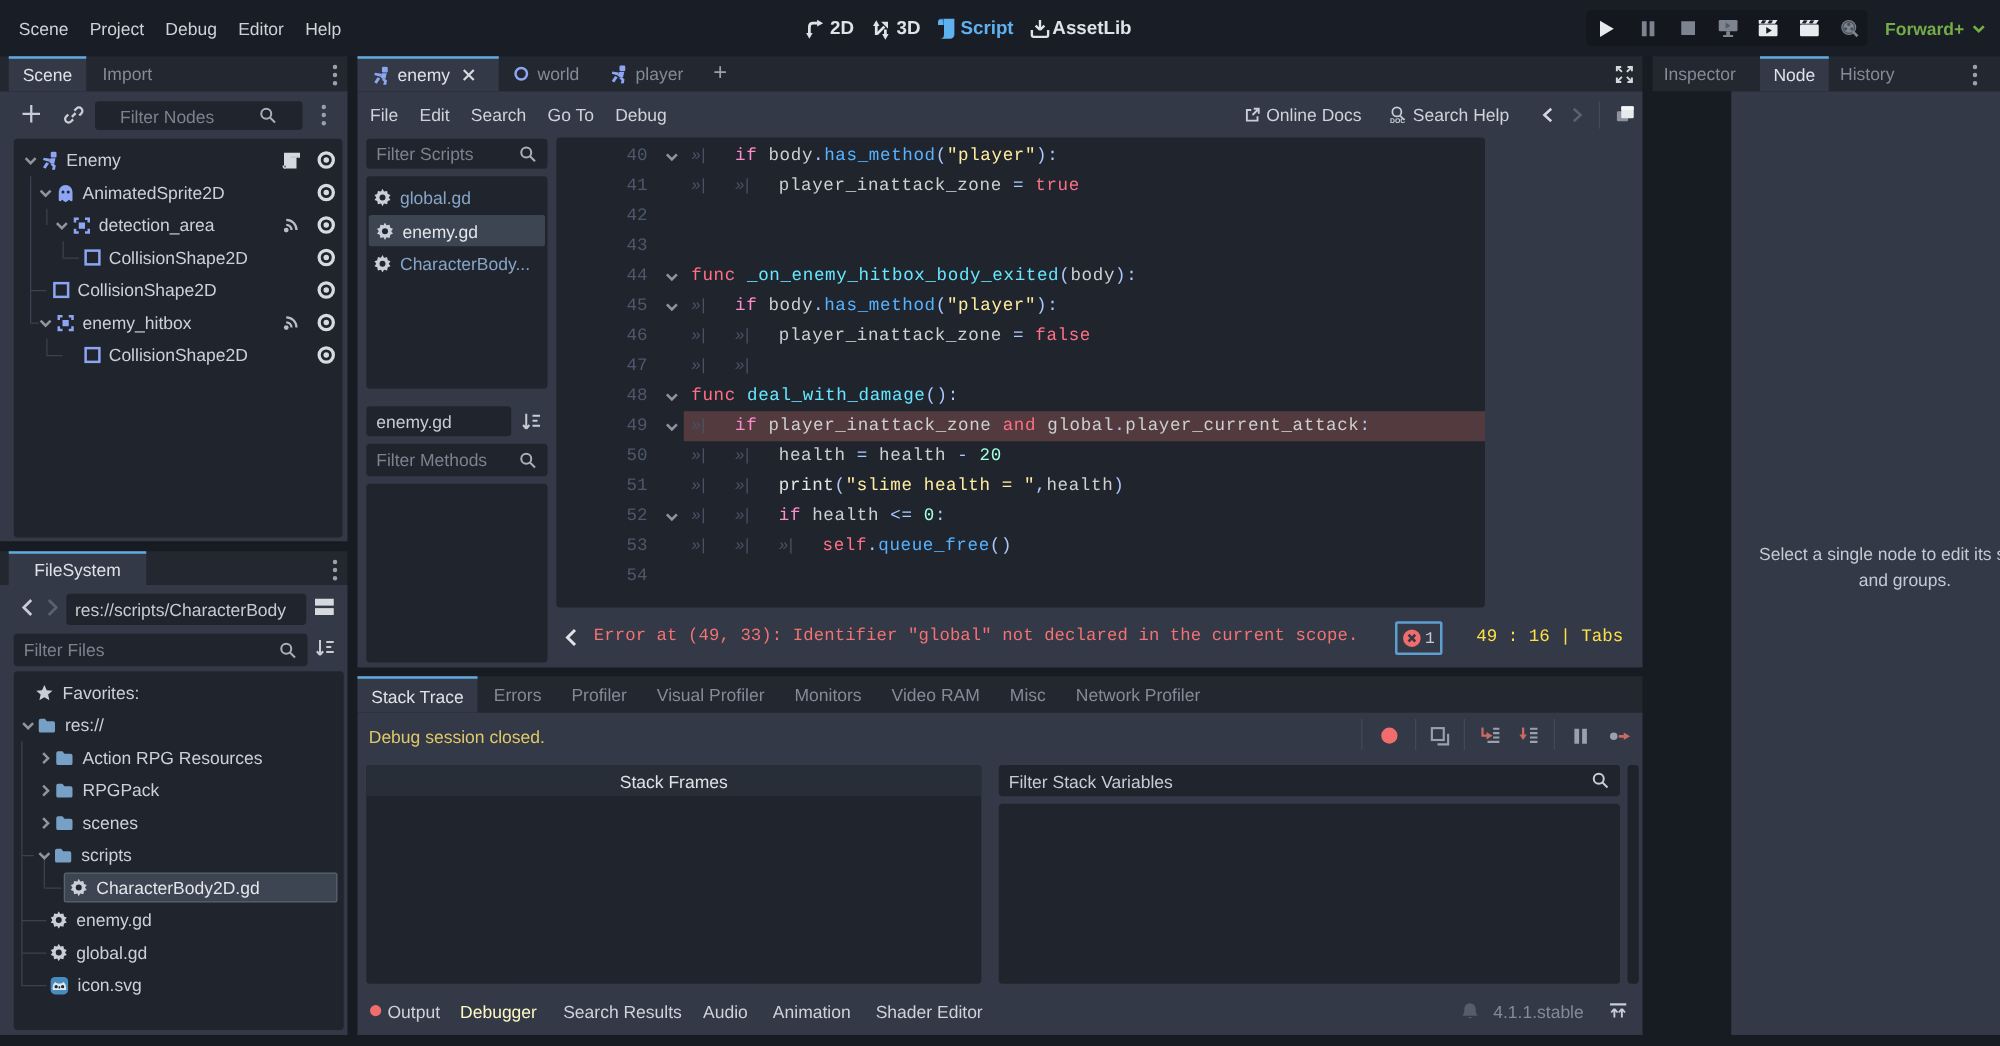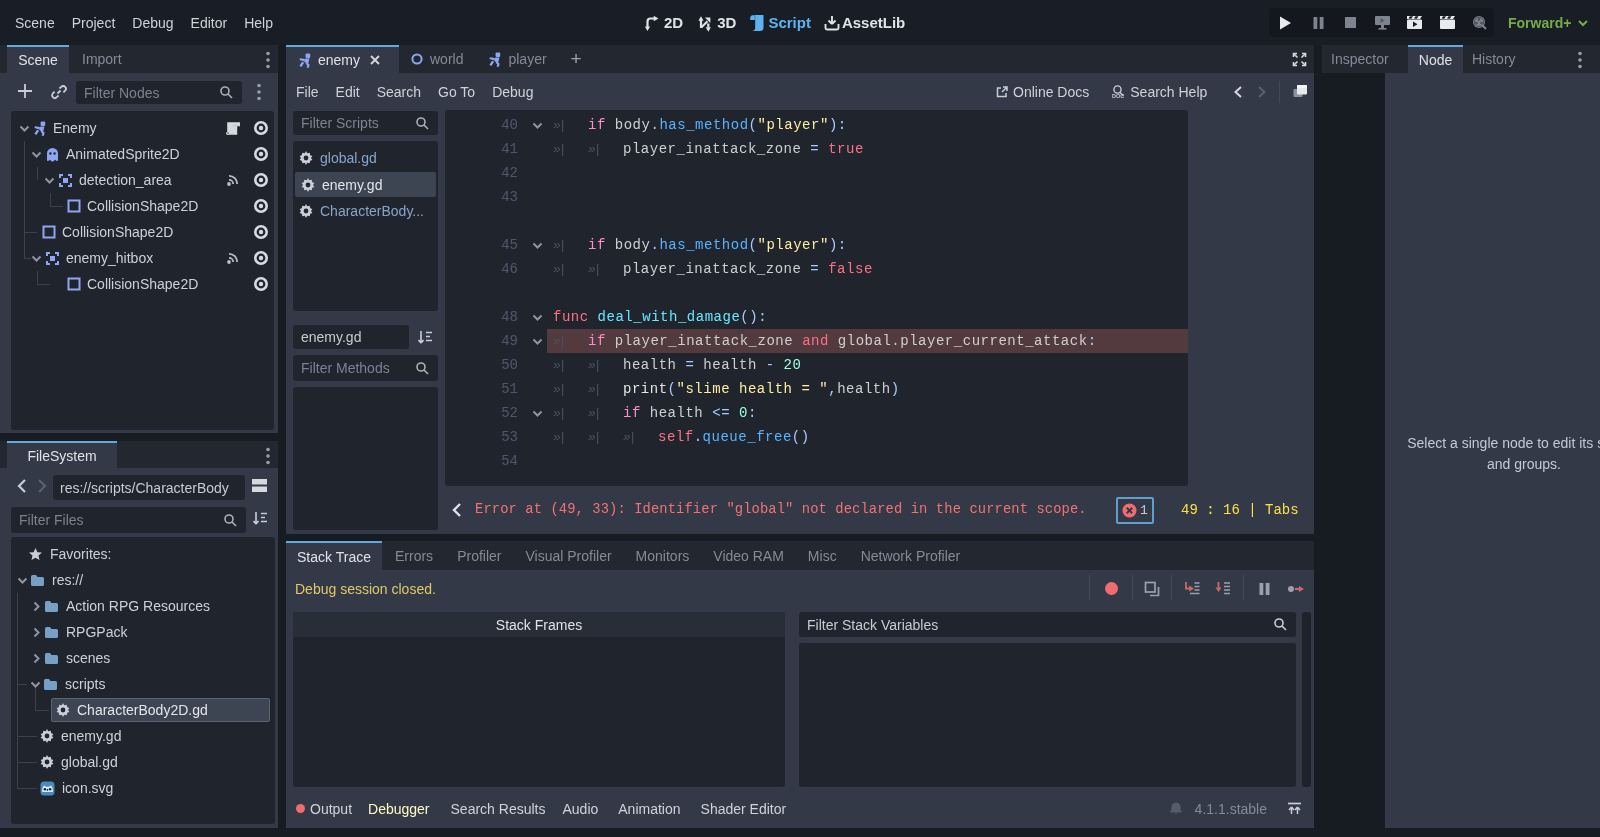--- a/index.html
+++ b/index.html
@@ -151,21 +151,21 @@
     </div>
   <div class="abs" style="left:50px;top:10px" id="ilink">
       <svg width="18" height="18" viewBox="0 0 18 18">
         <g stroke="#c9ced6" stroke-width="1.8" fill="none">
           <path d="M7.5 10.5l3-3"></path>
           <path d="M9.5 5.5l1.7-1.7a2.7 2.7 0 013.9 3.9L13.4 9.4"></path>
           <path d="M8.5 12.5l-1.7 1.7a2.7 2.7 0 01-3.9-3.9l1.7-1.7"></path>
         </g>
       </svg>
     </div>
-  <div class="abs inset row" style="left:76px;top:8px;width:166px;height:23px;padding:0 8px;font-size:14px;color:#7b8290">
+  <div class="abs inset row" style="left:76px;top:8px;width:166px;height:23px;padding:0 20px;font-size:14px;color:#7b8290">
     <span style="flex:1">Filter Nodes</span>
       <span id="imag1">
         <svg width="15" height="15" viewBox="0 0 15 15">
           <circle cx="6" cy="6" r="4" stroke="#aab0ba" stroke-width="1.6" fill="none"></circle>
           <path d="M9 9l4 4" stroke="#aab0ba" stroke-width="1.6"></path>
         </svg>
       </span>
   </div>
   <div class="abs" style="left:257px;top:10px" id="dots2">
       <svg width="4" height="18" viewBox="0 0 4 18">
@@ -673,24 +673,28 @@
   </div>
   <div class="abs inset" style="left:7px;top:314px;width:145px;height:143px"></div>
 
   <div class="abs" style="left:159px;top:37px;width:743px;height:376px;background:#20252d;border-radius:3px;overflow:hidden" id="code">
     <div class="cl" style="top:3px"><span class="ln">40</span><span class="fold chv"><svg width="13" height="13" viewBox="0 0 13 13">
             <path d="M2.5 4.5l4 4 4-4" stroke="#8e95a1" stroke-width="2" fill="none"></path>
           </svg></span><span class="abs" style="left:108px"><i class="tb">»|</i><span class="c">if</span> body<span class="y">.</span><span class="f">has_method</span><span class="y">(</span><span class="s">"player"</span><span class="y">):</span></span></div>
     <div class="cl" style="top:27px"><span class="ln">41</span><span class="abs" style="left:108px"><i class="tb">»|</i><i class="tb">»|</i>player_inattack_zone <span class="y">=</span> <span class="k">true</span></span></div>
     <div class="cl" style="top:51px"><span class="ln">42</span></div>
     <div class="cl" style="top:75px"><span class="ln">43</span></div>
+    <div class="cl" style="top:99px"><span class="ln">44</span><span class="fold chv"><svg width="13" height="13" viewBox="0 0 13 13">
+            <path d="M2.5 4.5l4 4 4-4" stroke="#8e95a1" stroke-width="2" fill="none"></path>
+          </svg></span><span class="abs" style="left:108px"><span class="k">func</span> <span class="d">_on_enemy_hitbox_body_exited</span><span class="y">(</span>body<span class="y">):</span></span></div>
     <div class="cl" style="top:123px"><span class="ln">45</span><span class="fold chv"><svg width="13" height="13" viewBox="0 0 13 13">
             <path d="M2.5 4.5l4 4 4-4" stroke="#8e95a1" stroke-width="2" fill="none"></path>
           </svg></span><span class="abs" style="left:108px"><i class="tb">»|</i><span class="c">if</span> body<span class="y">.</span><span class="f">has_method</span><span class="y">(</span><span class="s">"player"</span><span class="y">):</span></span></div>
     <div class="cl" style="top:147px"><span class="ln">46</span><span class="abs" style="left:108px"><i class="tb">»|</i><i class="tb">»|</i>player_inattack_zone <span class="y">=</span> <span class="k">false</span></span></div>
+    <div class="cl" style="top:171px"><span class="ln">47</span><span class="abs" style="left:108px"><i class="tb">»|</i><i class="tb">»|</i></span></div>
     <div class="cl" style="top:195px"><span class="ln">48</span><span class="fold chv"><svg width="13" height="13" viewBox="0 0 13 13">
             <path d="M2.5 4.5l4 4 4-4" stroke="#8e95a1" stroke-width="2" fill="none"></path>
           </svg></span><span class="abs" style="left:108px"><span class="k">func</span> <span class="d">deal_with_damage</span><span class="y">():</span></span></div>
     <div class="cl" style="top:219px;background:#523a3e;left:102px;width:677px"></div>
     <div class="cl" style="top:219px"><span class="ln">49</span><span class="fold chv"><svg width="13" height="13" viewBox="0 0 13 13">
             <path d="M2.5 4.5l4 4 4-4" stroke="#8e95a1" stroke-width="2" fill="none"></path>
           </svg></span><span class="abs" style="left:108px"><i class="tb">»|</i><span class="c">if</span> player_inattack_zone <span class="k">and</span> global<span class="y">.</span>player_current_attack<span class="y">:</span></span></div>
     <div class="cl" style="top:243px"><span class="ln">50</span><span class="abs" style="left:108px"><i class="tb">»|</i><i class="tb">»|</i>health <span class="y">=</span> health <span class="y">-</span> <span class="n">20</span></span></div>
     <div class="cl" style="top:267px"><span class="ln">51</span><span class="abs" style="left:108px"><i class="tb">»|</i><i class="tb">»|</i><span class="g">print</span><span class="y">(</span><span class="s">"slime health = "</span><span class="y">,</span>health<span class="y">)</span></span></div>
     <div class="cl" style="top:291px"><span class="ln">52</span><span class="fold chv"><svg width="13" height="13" viewBox="0 0 13 13">

